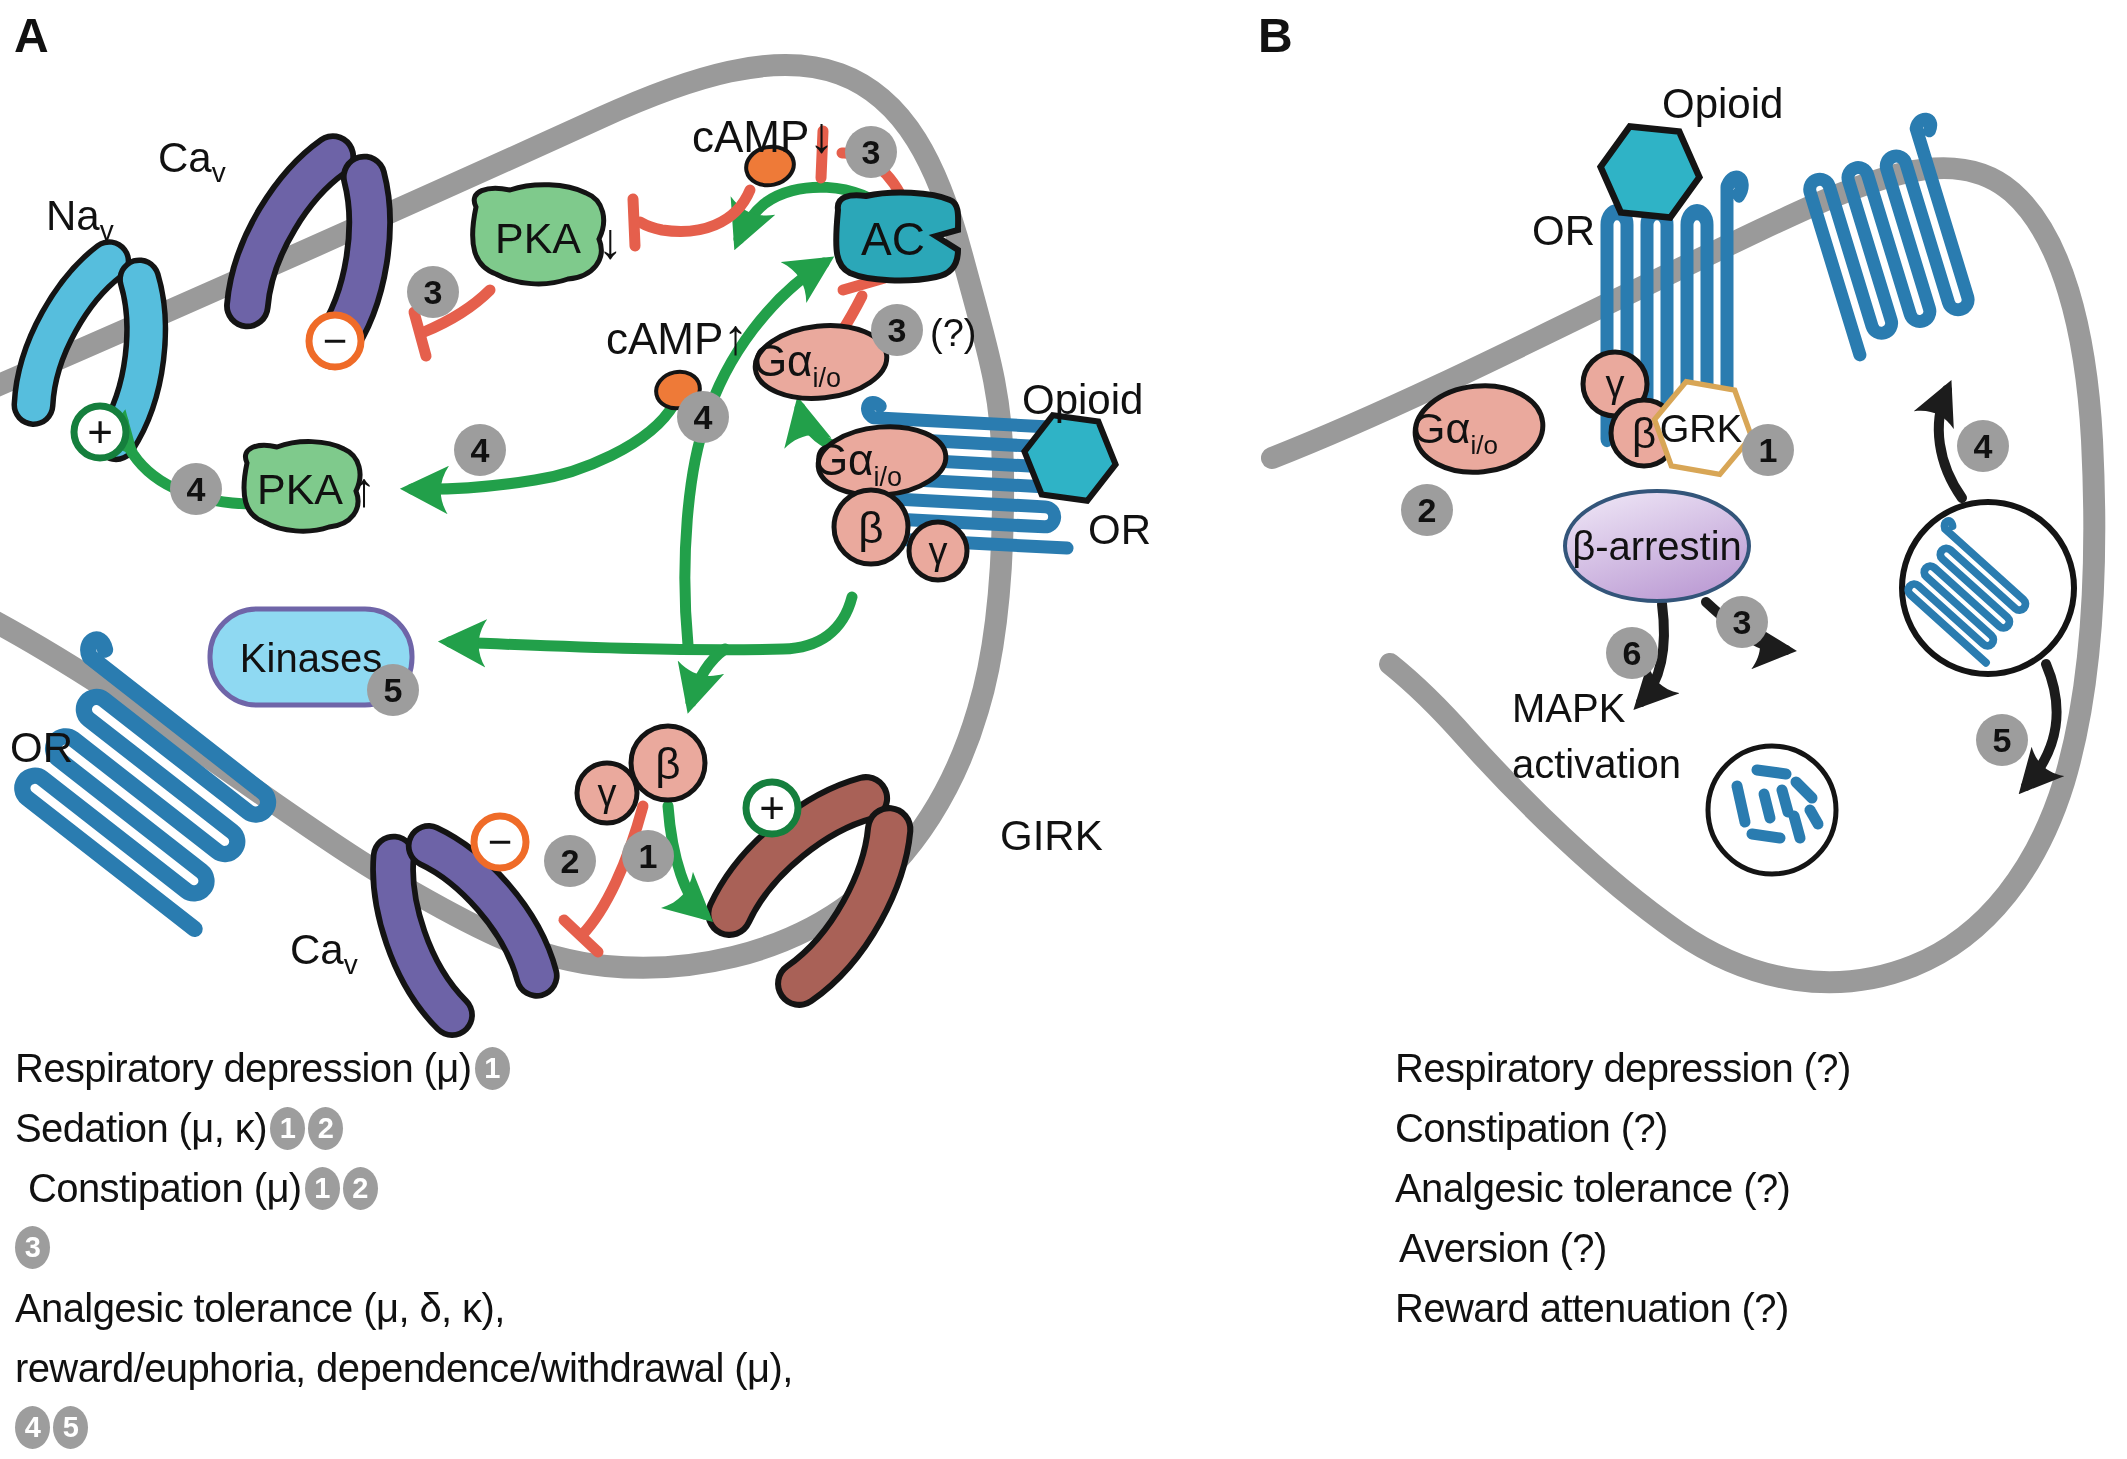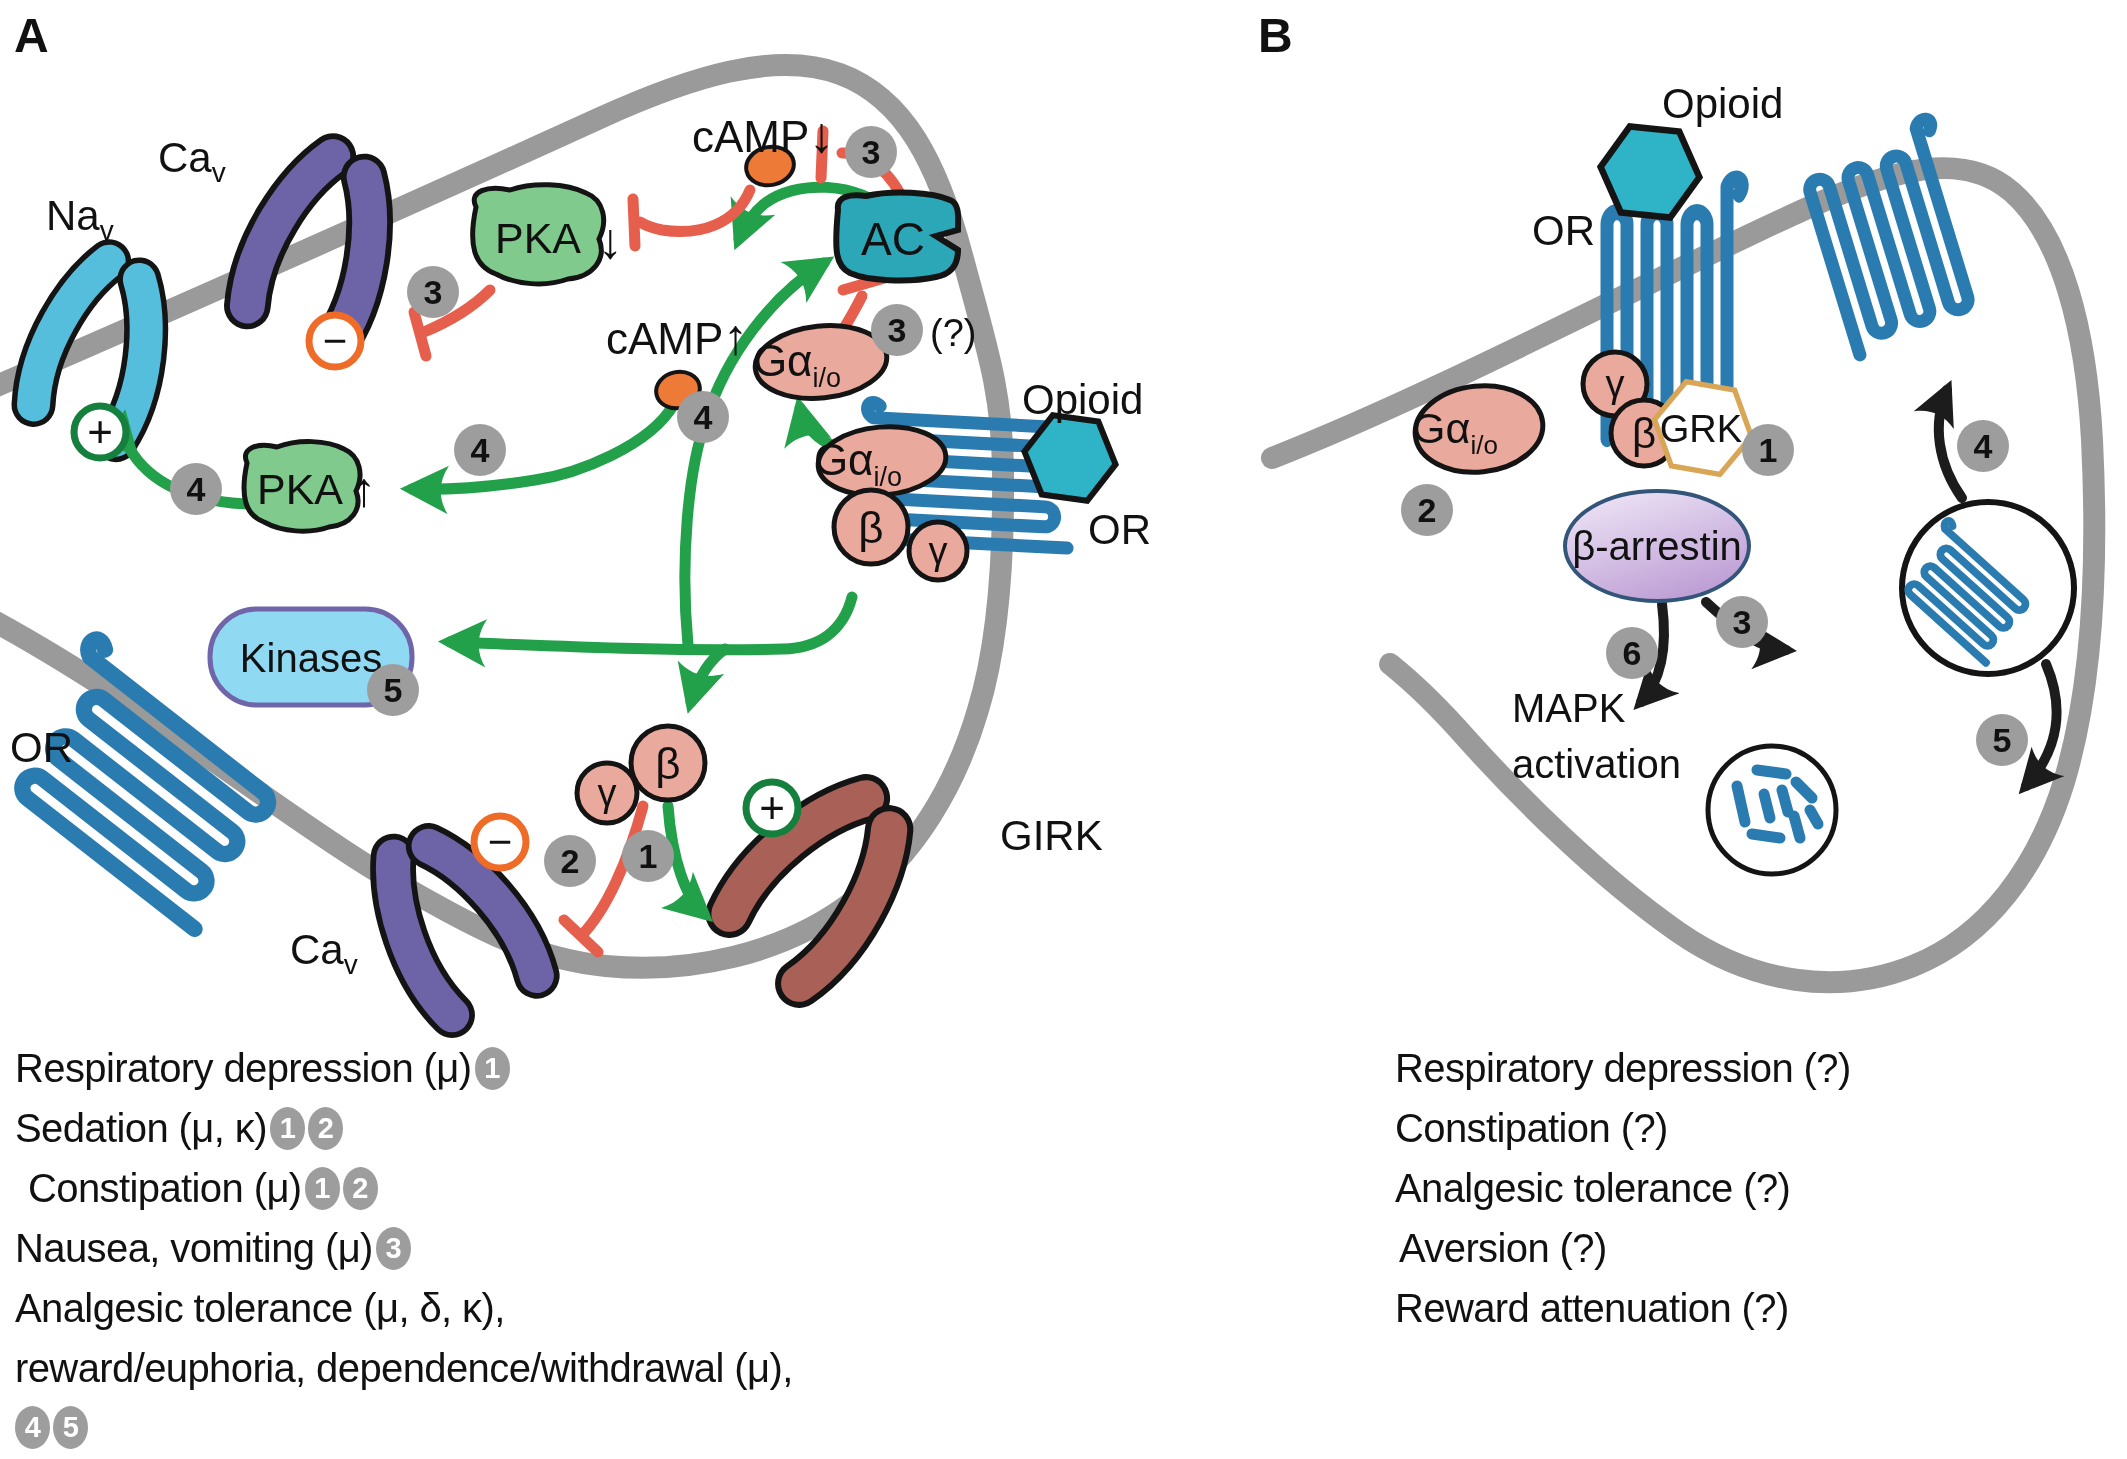--- a/index.html
+++ b/index.html
@@ -294,21 +294,20 @@
         <span>Sedation (μ, κ)</span>
         <span class="fxbadge">1</span>
         <span class="fxbadge">2</span>
       </div>
     <div class="fxrow" style="left:28px;top:1166px;">
         <span>Constipation (μ)</span>
         <span class="fxbadge">1</span>
         <span class="fxbadge">2</span>
       </div>
     <div class="fxrow" style="left:15px;top:1226px;">
-        <span>Nausea, vomiting (μ)</span>
         <span class="fxbadge">3</span>
       </div>
     <div class="fxrow" style="left:15px;top:1286px;justify-content:flex-end;">
         <span>Analgesic tolerance (μ, δ, κ),</span>
       </div>
     <div class="fxrow" style="left:15px;top:1346px;justify-content:flex-end;">
         <span>reward/euphoria, dependence/withdrawal (μ),</span>
       </div>
     <div class="fxrow" style="left:15px;top:1406px;">
         <span class="fxbadge">4</span>

